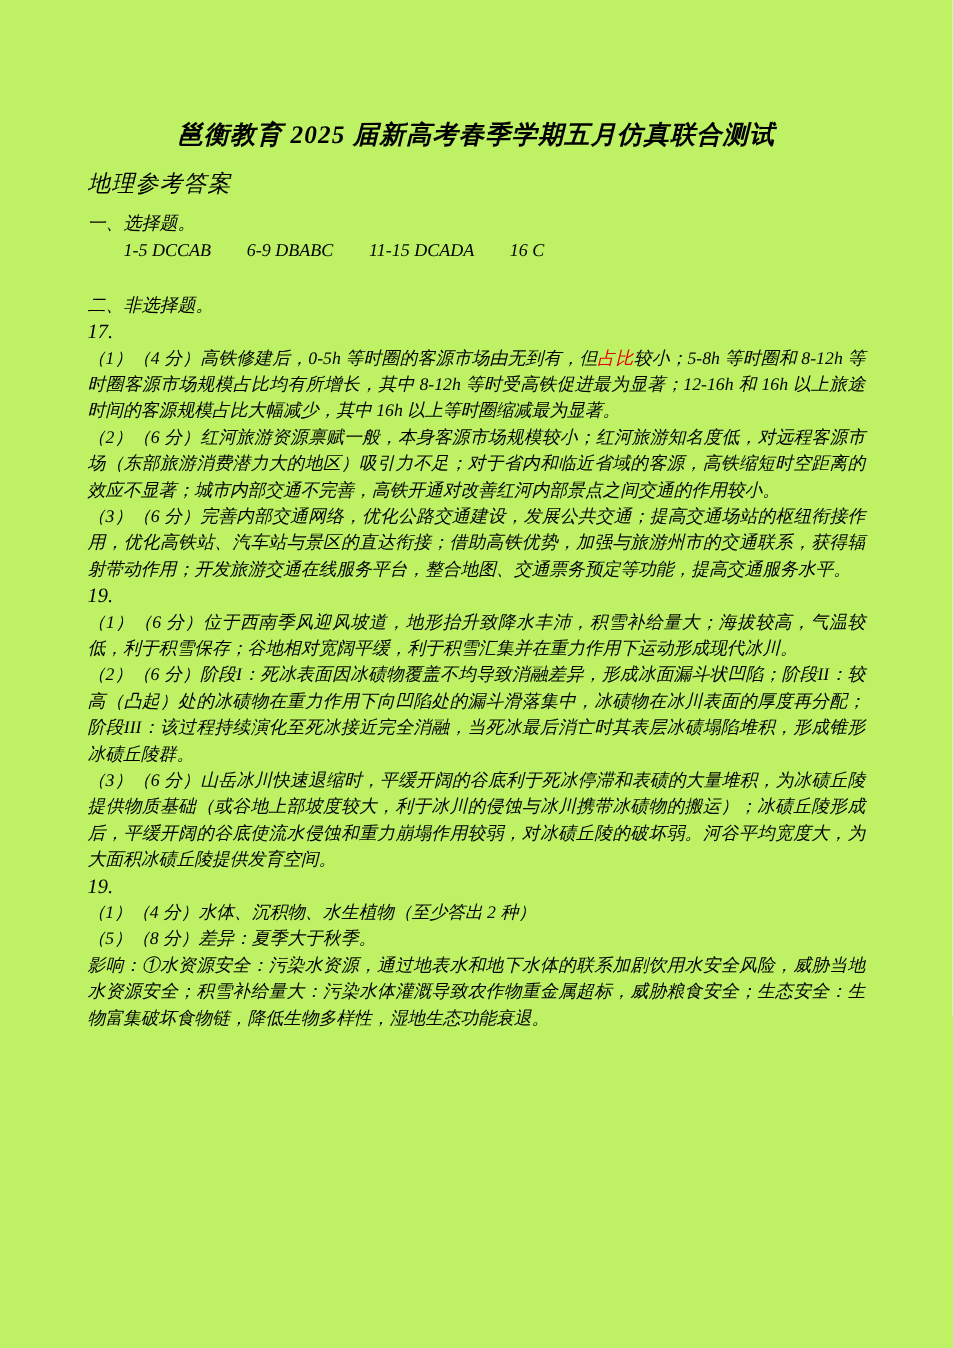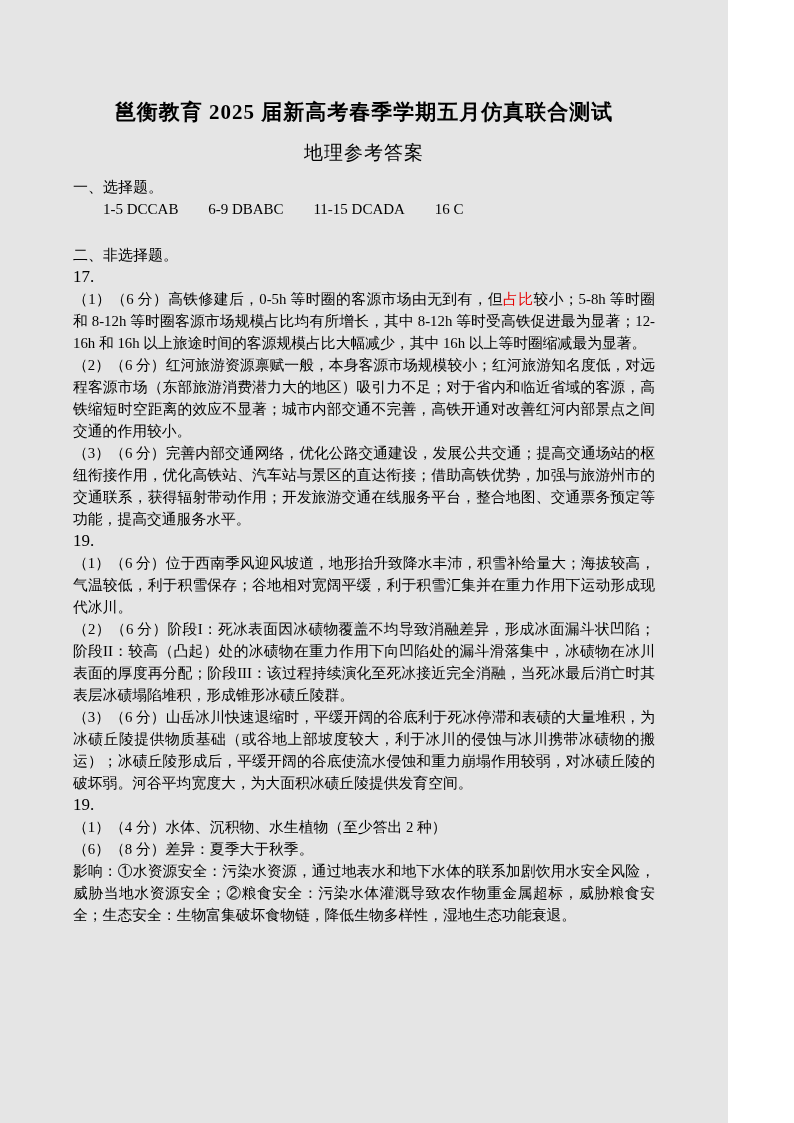--- a/index.html
+++ b/index.html
@@ -2,38 +2,38 @@
 <html><head>
 <meta charset="utf-8">
 <style>
   html, body {
     margin: 0;
     padding: 0;
     background: #ffffff;
   }
   .page {
     position: relative;
-    width: 728px;
+    width: 794px;
     height: 1123px;
     box-sizing: border-box;
     padding: 98px 73px 40px 73px;
-    background: #e5e5e5;
+    background: #bef264;
     font-family: "Liberation Serif", "DejaVu Serif", serif;
     color: #000000;
     overflow: hidden;
+    font-style: italic;
   }
   .doc-title {
     text-align: center;
     font-size: 21px;
     font-weight: bold;
     letter-spacing: 1px;
     margin: 0 0 14px 0;
   }
   .doc-subtitle {
-    text-align: center;
     font-size: 19px;
     font-weight: normal;
     letter-spacing: 1px;
     margin: 0 0 10px 0;
   }
   .section-heading {
     font-size: 15px;
     line-height: 22px;
     margin: 0;
   }
@@ -76,27 +76,27 @@
     <span class="mc-group">6-9 DBABC</span>
     <span class="mc-group">11-15 DCADA</span>
     <span class="mc-group">16 C</span>
   </div>
 
   <div class="gap-lg"></div>
 
   <div class="section-heading">二、非选择题。</div>
 
   <div class="q-label">17.</div>
-  <p class="answer"><span>（1）（6 分）高铁修建后，0-5h 等时圈的客源市场由无到有，但</span><span class="red-text">占比</span><span>较小；5-8h 等时圈和 8-12h 等时圈客源市场规模占比均有所增长，其中 8-12h 等时受高铁促进最为显著；12-16h 和 16h 以上旅途时间的客源规模占比大幅减少，其中 16h 以上等时圈缩减最为显著。</span></p>
+  <p class="answer"><span>（1）（4 分）高铁修建后，0-5h 等时圈的客源市场由无到有，但</span><span class="red-text">占比</span><span>较小；5-8h 等时圈和 8-12h 等时圈客源市场规模占比均有所增长，其中 8-12h 等时受高铁促进最为显著；12-16h 和 16h 以上旅途时间的客源规模占比大幅减少，其中 16h 以上等时圈缩减最为显著。</span></p>
   <p class="answer">（2）（6 分）红河旅游资源禀赋一般，本身客源市场规模较小；红河旅游知名度低，对远程客源市场（东部旅游消费潜力大的地区）吸引力不足；对于省内和临近省域的客源，高铁缩短时空距离的效应不显著；城市内部交通不完善，高铁开通对改善红河内部景点之间交通的作用较小。</p>
   <p class="answer">（3）（6 分）完善内部交通网络，优化公路交通建设，发展公共交通；提高交通场站的枢纽衔接作用，优化高铁站、汽车站与景区的直达衔接；借助高铁优势，加强与旅游州市的交通联系，获得辐射带动作用；开发旅游交通在线服务平台，整合地图、交通票务预定等功能，提高交通服务水平。</p>
 
   <div class="q-label">19.</div>
   <p class="answer">（1）（6 分）位于西南季风迎风坡道，地形抬升致降水丰沛，积雪补给量大；海拔较高，气温较低，利于积雪保存；谷地相对宽阔平缓，利于积雪汇集并在重力作用下运动形成现代冰川。</p>
   <p class="answer">（2）（6 分）阶段I：死冰表面因冰碛物覆盖不均导致消融差异，形成冰面漏斗状凹陷；阶段II：较高（凸起）处的冰碛物在重力作用下向凹陷处的漏斗滑落集中，冰碛物在冰川表面的厚度再分配；阶段III：该过程持续演化至死冰接近完全消融，当死冰最后消亡时其表层冰碛塌陷堆积，形成锥形冰碛丘陵群。</p>
   <p class="answer">（3）（6 分）山岳冰川快速退缩时，平缓开阔的谷底利于死冰停滞和表碛的大量堆积，为冰碛丘陵提供物质基础（或谷地上部坡度较大，利于冰川的侵蚀与冰川携带冰碛物的搬运）；冰碛丘陵形成后，平缓开阔的谷底使流水侵蚀和重力崩塌作用较弱，对冰碛丘陵的破坏弱。河谷平均宽度大，为大面积冰碛丘陵提供发育空间。</p>
 
   <div class="q-label">19.</div>
   <p class="answer">（1）（4 分）水体、沉积物、水生植物（至少答出 2 种）</p>
-  <p class="answer">（6）（8 分）差异：夏季大于秋季。</p>
-  <p class="answer">影响：①水资源安全：污染水资源，通过地表水和地下水体的联系加剧饮用水安全风险，威胁当地水资源安全；②粮食安全：污染水体灌溉导致农作物重金属超标，威胁粮食安全；生态安全：生物富集破坏食物链，降低生物多样性，湿地生态功能衰退。</p>
+  <p class="answer">（5）（8 分）差异：夏季大于秋季。</p>
+  <p class="answer">影响：①水资源安全：污染水资源，通过地表水和地下水体的联系加剧饮用水安全风险，威胁当地水资源安全；积雪补给量大：污染水体灌溉导致农作物重金属超标，威胁粮食安全；生态安全：生物富集破坏食物链，降低生物多样性，湿地生态功能衰退。</p>
 
 </div>
 
 </body></html>

